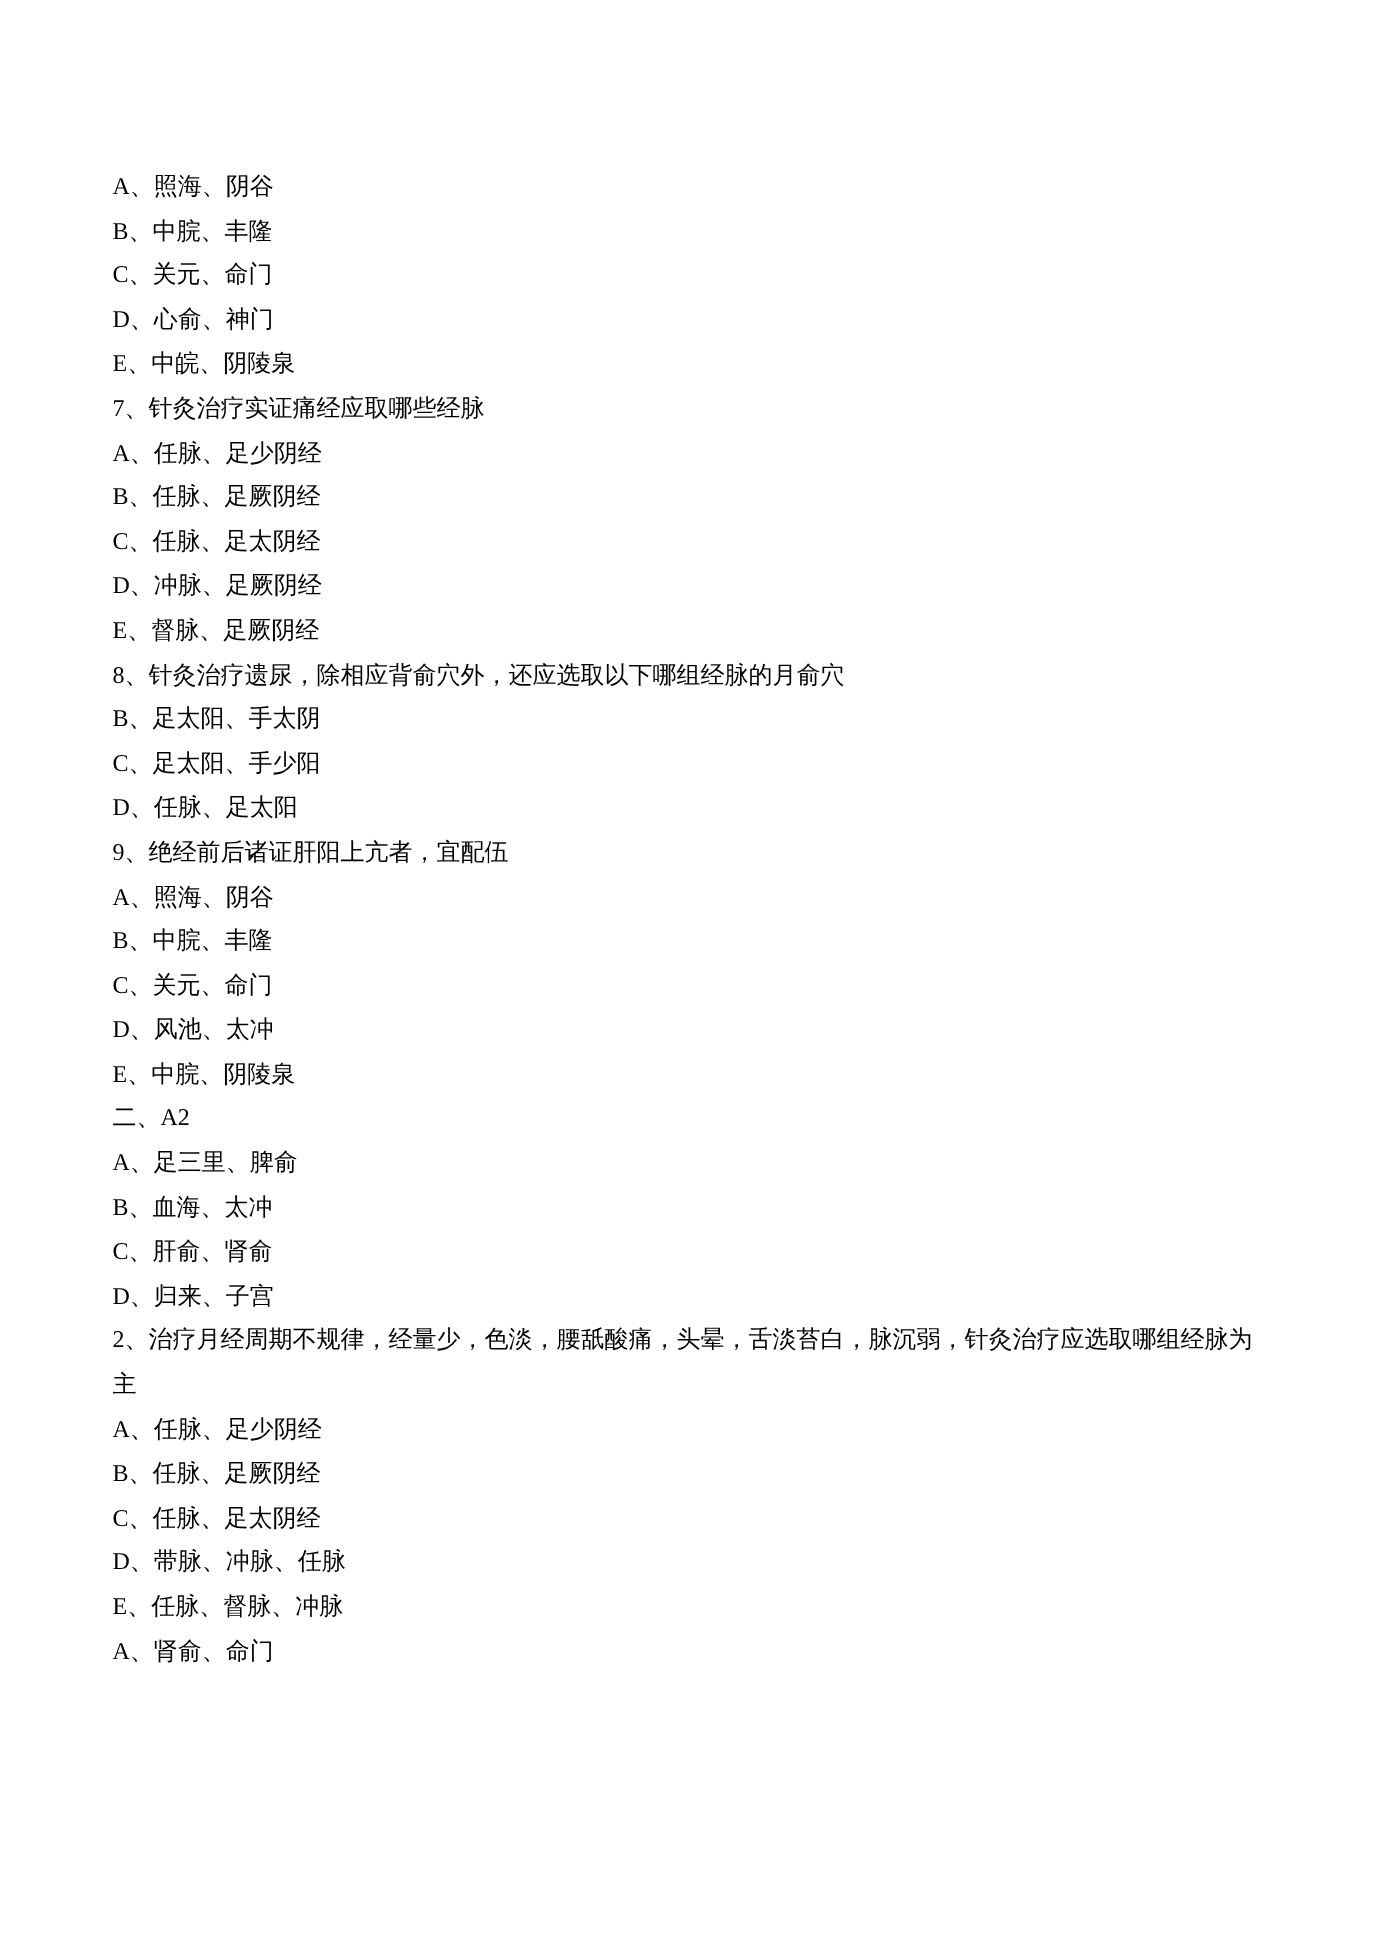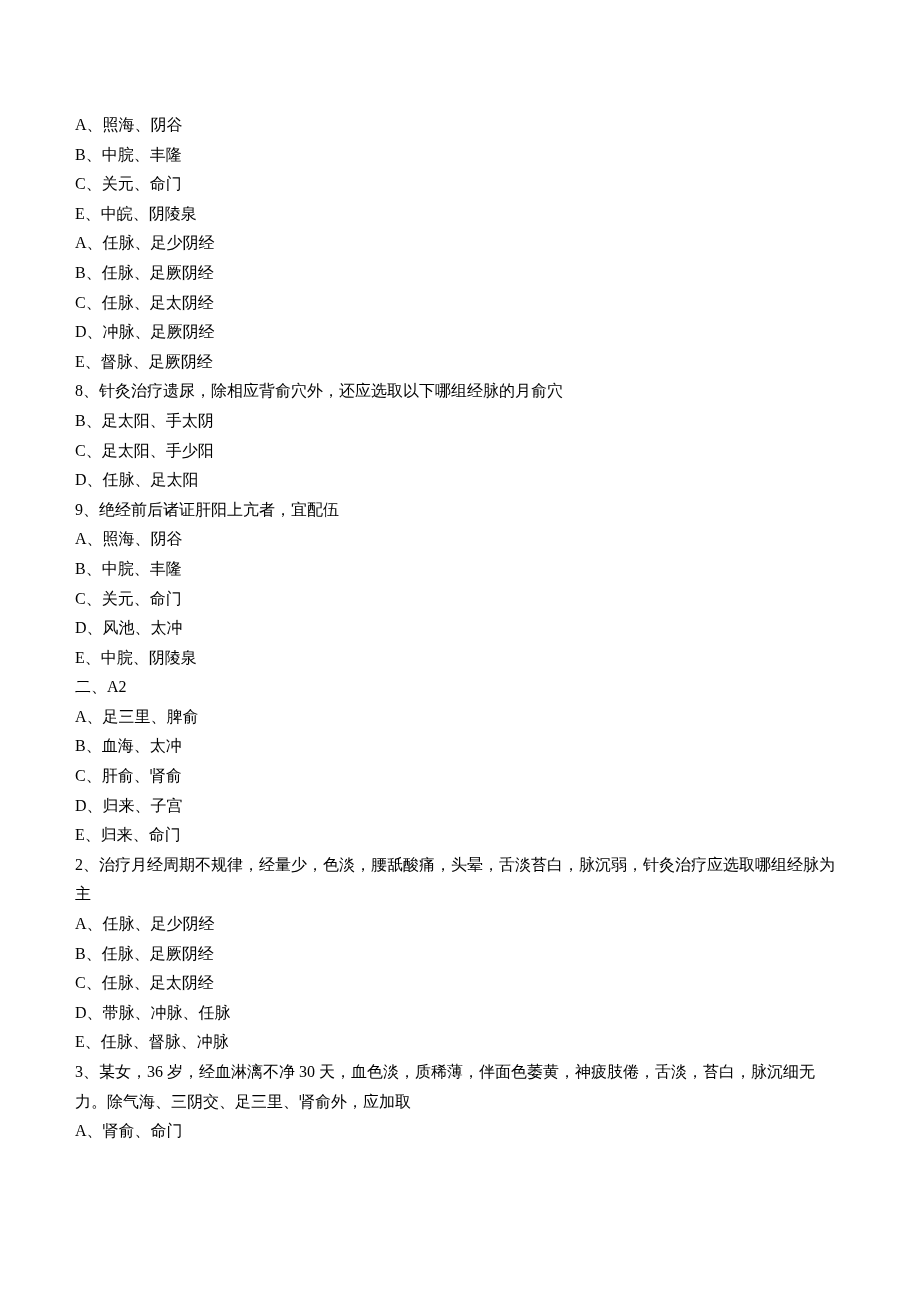--- a/index.html
+++ b/index.html
@@ -20,43 +20,43 @@
       display: block;
     }
   </style>
 </head>
 <body>
 
 <div id="content">
     <div class="line">A、照海、阴谷</div>
     <div class="line">B、中脘、丰隆</div>
     <div class="line">C、关元、命门</div>
+    <div class="line">D、心俞、神门</div>
     <div class="line">E、中皖、阴陵泉</div>
+    <div class="line">7、针灸治疗实证痛经应取哪些经脉</div>
     <div class="line">A、任脉、足少阴经</div>
     <div class="line">B、任脉、足厥阴经</div>
     <div class="line">C、任脉、足太阴经</div>
     <div class="line">D、冲脉、足厥阴经</div>
     <div class="line">E、督脉、足厥阴经</div>
     <div class="line">8、针灸治疗遗尿，除相应背俞穴外，还应选取以下哪组经脉的月俞穴</div>
     <div class="line">B、足太阳、手太阴</div>
     <div class="line">C、足太阳、手少阳</div>
     <div class="line">D、任脉、足太阳</div>
     <div class="line">9、绝经前后诸证肝阳上亢者，宜配伍</div>
     <div class="line">A、照海、阴谷</div>
     <div class="line">B、中脘、丰隆</div>
     <div class="line">C、关元、命门</div>
     <div class="line">D、风池、太冲</div>
     <div class="line">E、中脘、阴陵泉</div>
     <div class="line">二、A2</div>
     <div class="line">A、足三里、脾俞</div>
     <div class="line">B、血海、太冲</div>
     <div class="line">C、肝俞、肾俞</div>
     <div class="line">D、归来、子宫</div>
-    <div class="line">E、归来、命门</div>
     <div class="line">2、治疗月经周期不规律，经量少，色淡，腰舐酸痛，头晕，舌淡苔白，脉沉弱，针灸治疗应选取哪组经脉为主</div>
     <div class="line">A、任脉、足少阴经</div>
     <div class="line">B、任脉、足厥阴经</div>
     <div class="line">C、任脉、足太阴经</div>
     <div class="line">D、带脉、冲脉、任脉</div>
     <div class="line">E、任脉、督脉、冲脉</div>
-    <div class="line">3、某女，36 岁，经血淋漓不净 30 天，血色淡，质稀薄，伴面色萎黄，神疲肢倦，舌淡，苔白，脉沉细无力。除气海、三阴交、足三里、肾俞外，应加取</div>
     <div class="line">A、肾俞、命门</div>
   </div>
 
 </body></html>

